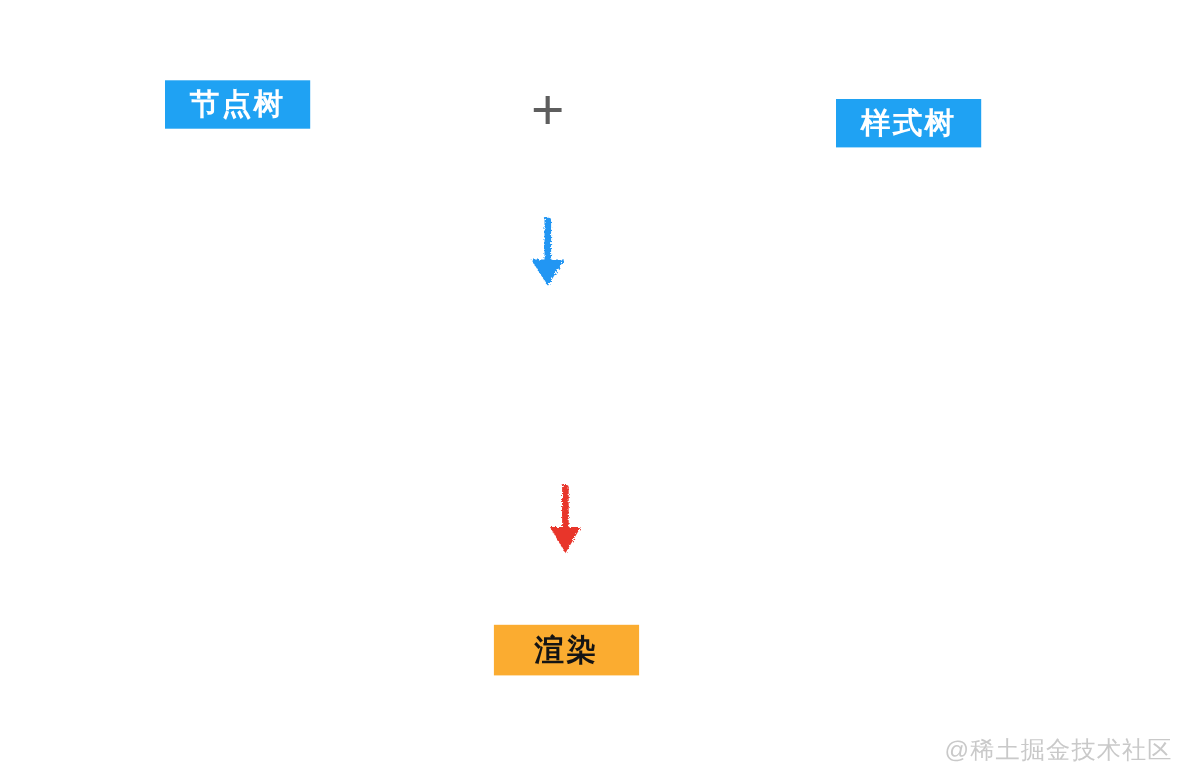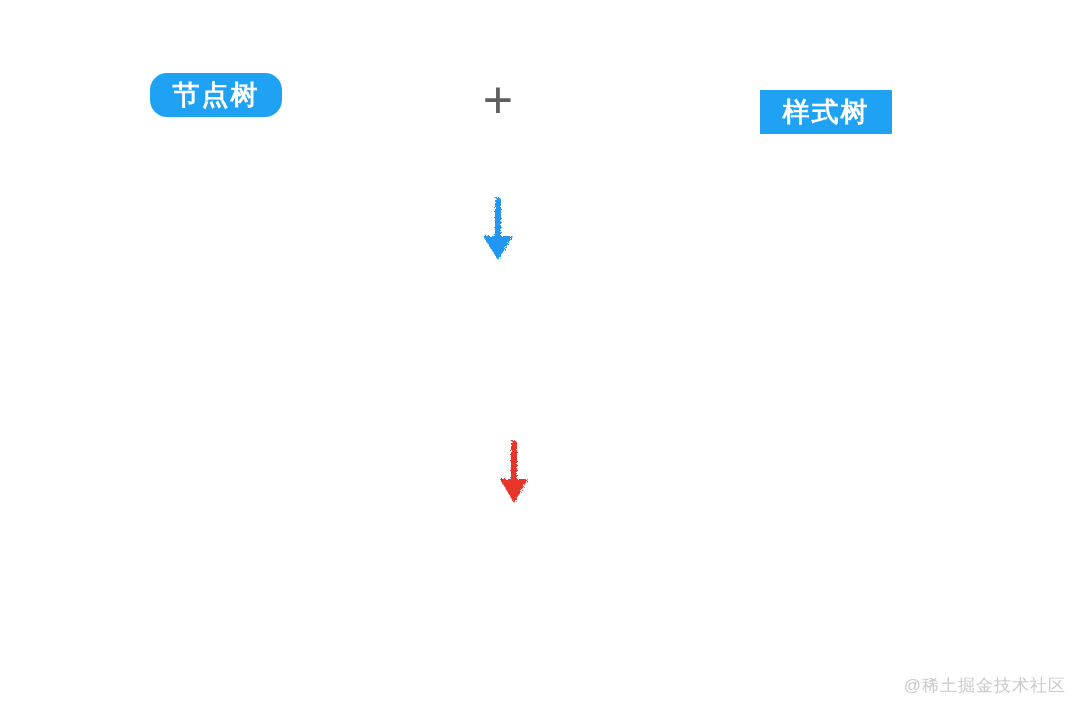--- a/index.html
+++ b/index.html
@@ -32,21 +32,21 @@
     align-items: center;
     justify-content: center;
     font-weight: bold;
     font-size: 27px;
     letter-spacing: 2px;
   }
   .tree-box {
     background: var(--tree-box-bg);
     color: var(--tree-box-text);
   }
-  .node-tree-box { left: 150px; top: 73px; width: 132px; height: 44px; border-radius: 17px; }
+  .node-tree-box { left: 150px; top: 73px; width: 132px; height: 44px; }
   .style-tree-box { left: 748px; top: 90px; width: 132px; height: 44px; margin-left: 12px; }
   .layout-box {
     left: 450px; top: 326px; width: 130px; height: 46px;
     background: var(--layout-box-bg);
     color: var(--dark-text);
   }
   .render-box {
     left: 449px; top: 568px; width: 132px; height: 46px;
     background: var(--render-box-bg);
     color: var(--dark-text);
@@ -67,21 +67,21 @@
     position: absolute;
     display: block;
     line-height: 0;
   }
   .arrow-blue { left: 475px; top: 194px; color: var(--blue-arrow); }
   .arrow-red  { left: 491px; top: 437px; color: var(--red-arrow); }
   .watermark {
     position: absolute;
     right: 8px;
     bottom: 5px;
-    font-size: 17px;
+    font-size: 22px;
     color: var(--watermark);
     letter-spacing: 1px;
   }
   .svg-defs { position: absolute; width: 0; height: 0; overflow: hidden; }
 </style>
 </head>
 <body>
 
 <svg class="svg-defs" aria-hidden="true">
   <defs>
@@ -116,16 +116,19 @@
 
   <span class="arrow arrow-red">
     <svg width="46" height="70" viewBox="0 0 46 70" aria-hidden="true">
       <g filter="url(#roughen)" fill="currentColor">
         <rect x="20" y="4" width="6" height="42" rx="2"></rect>
         <polygon points="9,42 37,42 23,66"></polygon>
       </g>
     </svg>
   </span>
 
+  <div class="box render-box">
+    <span>渲染</span>
+  </div>
 
   <div class="watermark">@稀土掘金技术社区</div>
 
 </div>
 
 </body></html>

